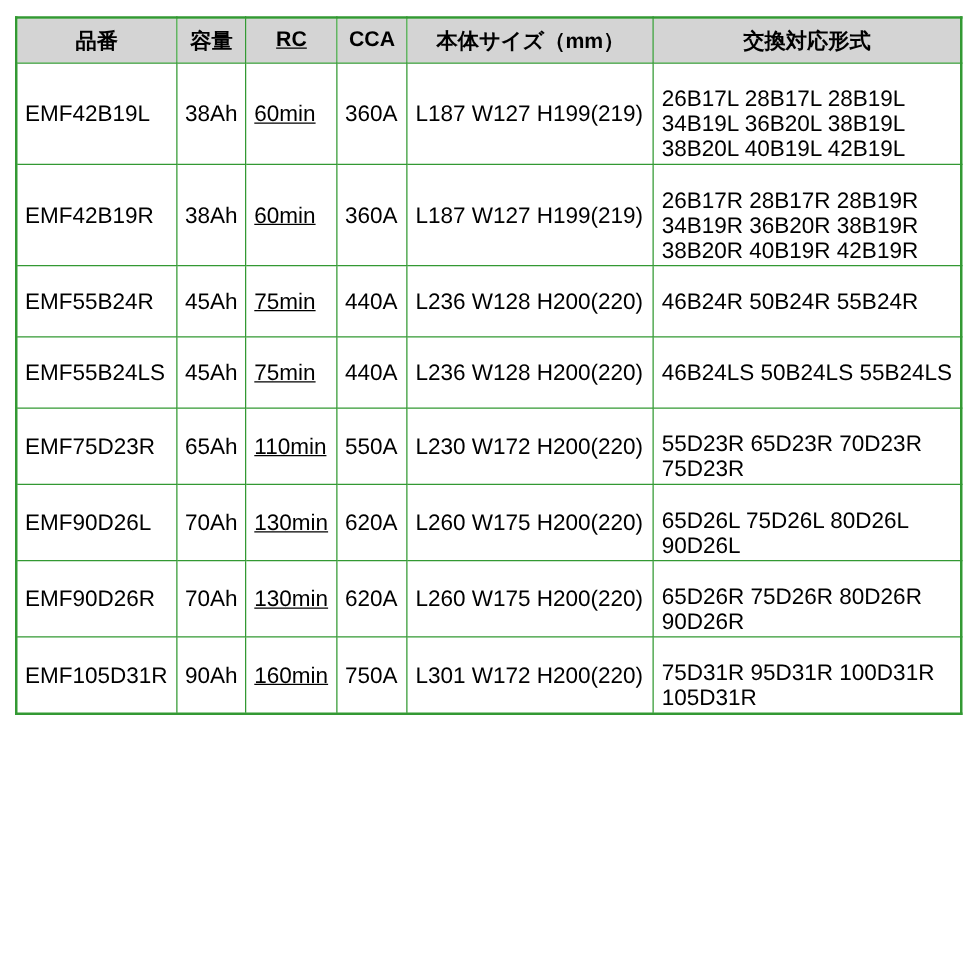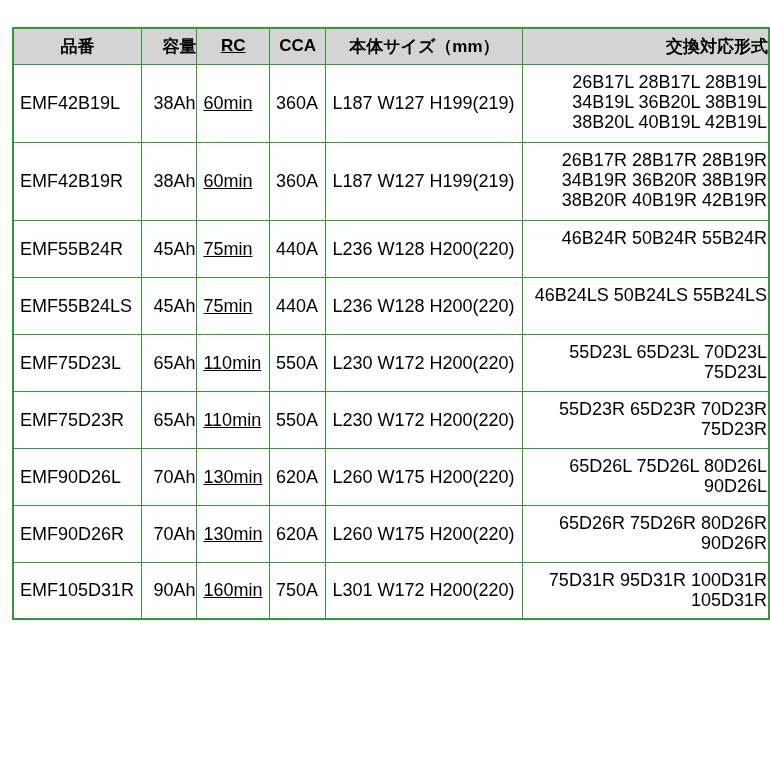--- a/index.html
+++ b/index.html
@@ -10,21 +10,21 @@
     width: 770px;
     height: 770px;
     background: var(--page-bg, #ffffff);
     font-family: "Liberation Sans", sans-serif;
     color: var(--text, #000000);
     position: relative;
   }
   .table-wrap {
     position: absolute;
     left: 12px;
-    top: 27px;
+    top: 13px;
   }
   table {
     border-collapse: collapse;
     table-layout: fixed;
     border: 2px solid var(--border, #339933);
   }
   th, td {
     border: 1px solid var(--border, #339933);
     overflow: hidden;
   }
@@ -40,35 +40,35 @@
   }
   td {
     font-size: 18px;
     line-height: 20px;
     padding: 2px 1px 2px 6px;
     vertical-align: middle;
     white-space: nowrap;
   }
   td.col-compatible {
     vertical-align: top;
-    padding-top: 7px;
+    padding-top: 18px;
     white-space: pre;
   }
   tbody tr {
     height: 57px;
   }
   tbody tr.tall {
     height: 78px;
   }
   .col-part_no     { width: 126px; }
-  .col-capacity    { width: 53px; text-align: right;  }
+  .col-capacity    { width: 53px;  }
   .col-rc          { width: 70px; text-decoration: underline;  }
   .col-cca         { width: 55px; margin-left: 48px;  }
   .col-body_size   { width: 196px; }
-  .col-compatible  { width: 243px; text-align: right; }
+  .col-compatible  { width: 243px; }
 </style>
 </head>
 <body style="--border: #339933; --header-bg: #d4d4d4; --text: #000000; --page-bg: #ffffff;">
 
 <div class="table-wrap">
   <table>
     <colgroup>
         <col class="col-part_no">
         <col class="col-capacity">
         <col class="col-rc">
@@ -117,29 +117,20 @@
         </tr>
         <tr>
           <td class="col-part_no">EMF55B24LS</td>
           <td class="col-capacity">45Ah</td>
           <td class="col-rc">75min</td>
           <td class="col-cca">440A</td>
           <td class="col-body_size">L236 W128 H200(220)</td>
           <td class="col-compatible">46B24LS 50B24LS 55B24LS</td>
         </tr>
         <tr>
-          <td class="col-part_no">EMF75D23L</td>
-          <td class="col-capacity">65Ah</td>
-          <td class="col-rc">110min</td>
-          <td class="col-cca">550A</td>
-          <td class="col-body_size">L230 W172 H200(220)</td>
-          <td class="col-compatible">55D23L 65D23L 70D23L
-75D23L</td>
-        </tr>
-        <tr>
           <td class="col-part_no">EMF75D23R</td>
           <td class="col-capacity">65Ah</td>
           <td class="col-rc">110min</td>
           <td class="col-cca">550A</td>
           <td class="col-body_size">L230 W172 H200(220)</td>
           <td class="col-compatible">55D23R 65D23R 70D23R
 75D23R</td>
         </tr>
         <tr>
           <td class="col-part_no">EMF90D26L</td>

